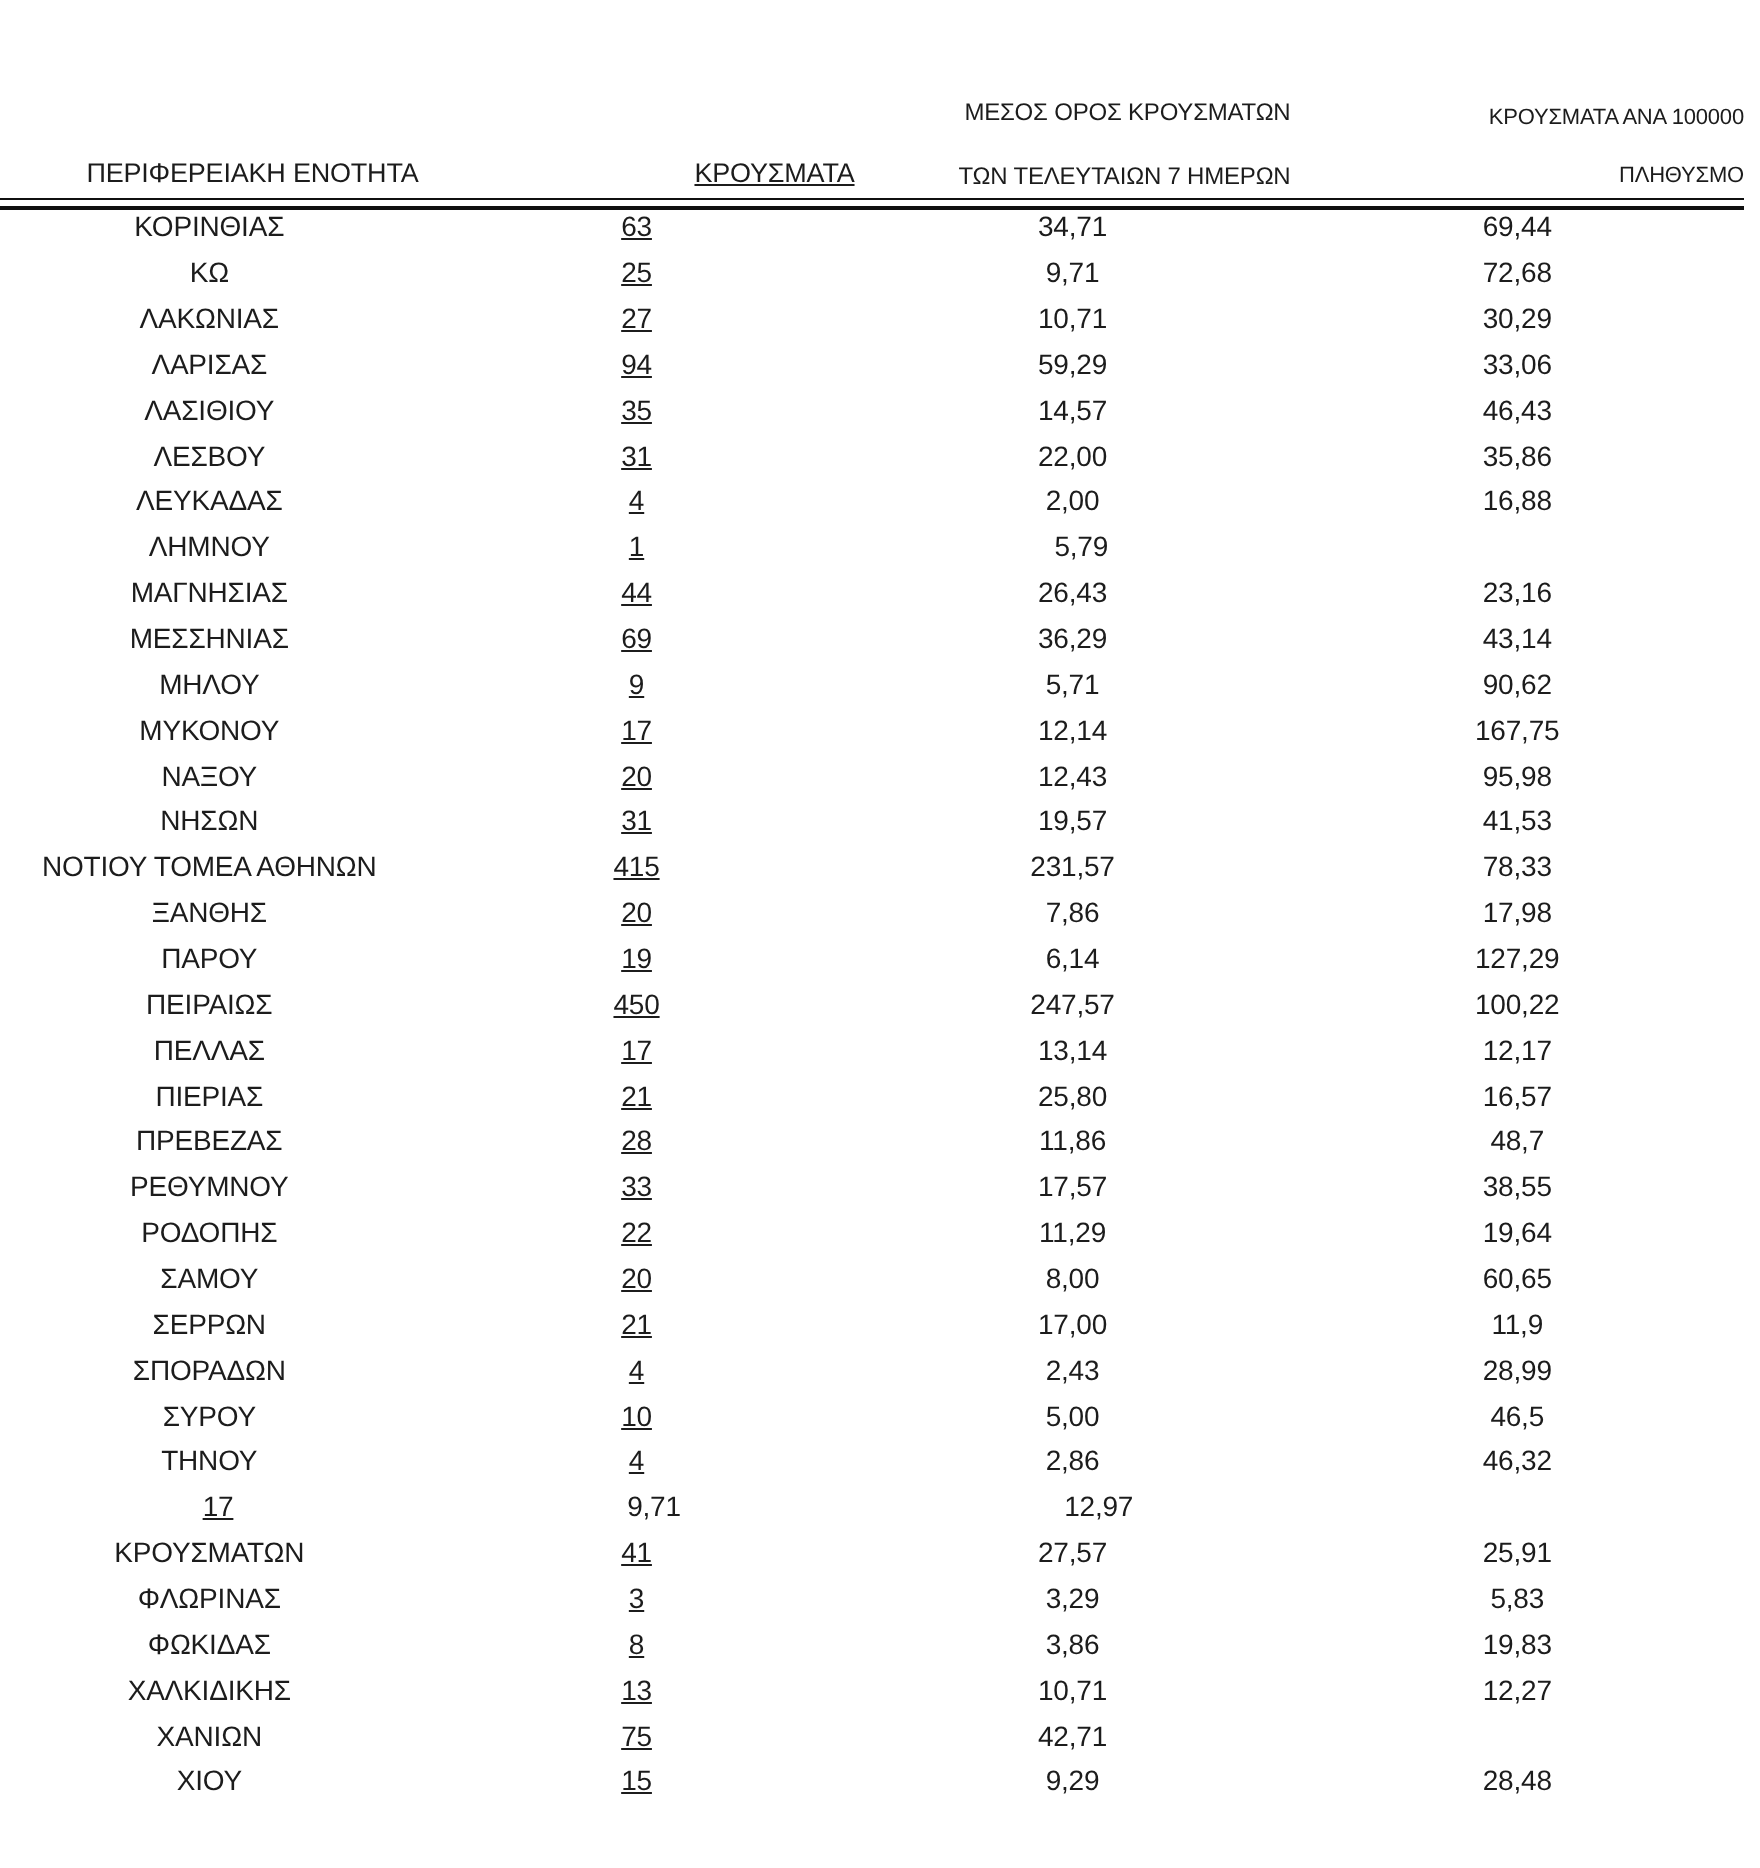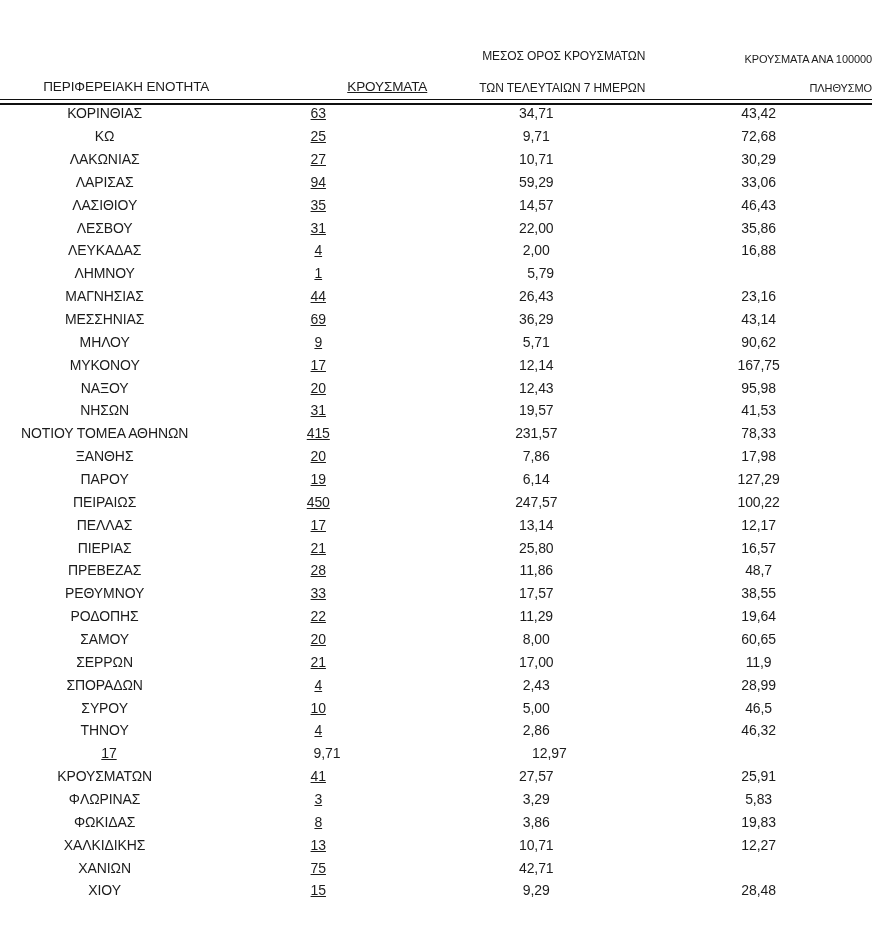--- a/index.html
+++ b/index.html
@@ -77,21 +77,21 @@
     </div>
   </div>
 
   <div class="double-rule"></div>
 
   <div class="table-body" id="table-rows">
   <div class="row">
     <div class="cell c1">ΚΟΡΙΝΘΙΑΣ</div>
     <div class="cell c2">63</div>
     <div class="cell c3">34,71</div>
-    <div class="cell c4">43,42</div>
+    <div class="cell c4">69,44</div>
   </div>
 
   <div class="row">
     <div class="cell c1">ΚΩ</div>
     <div class="cell c2">25</div>
     <div class="cell c3">9,71</div>
     <div class="cell c4">72,68</div>
   </div>
 
   <div class="row">

